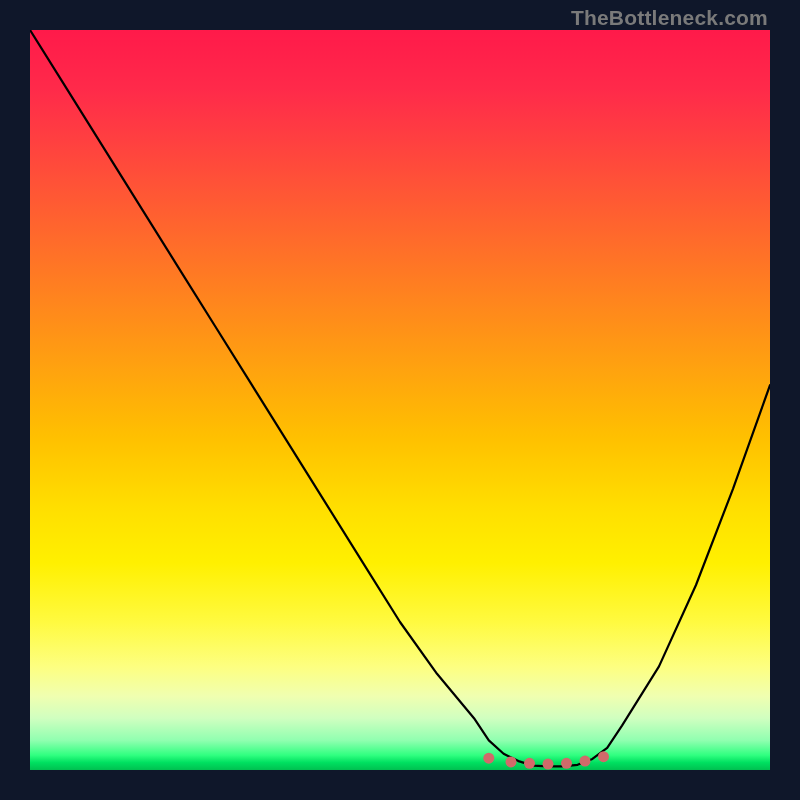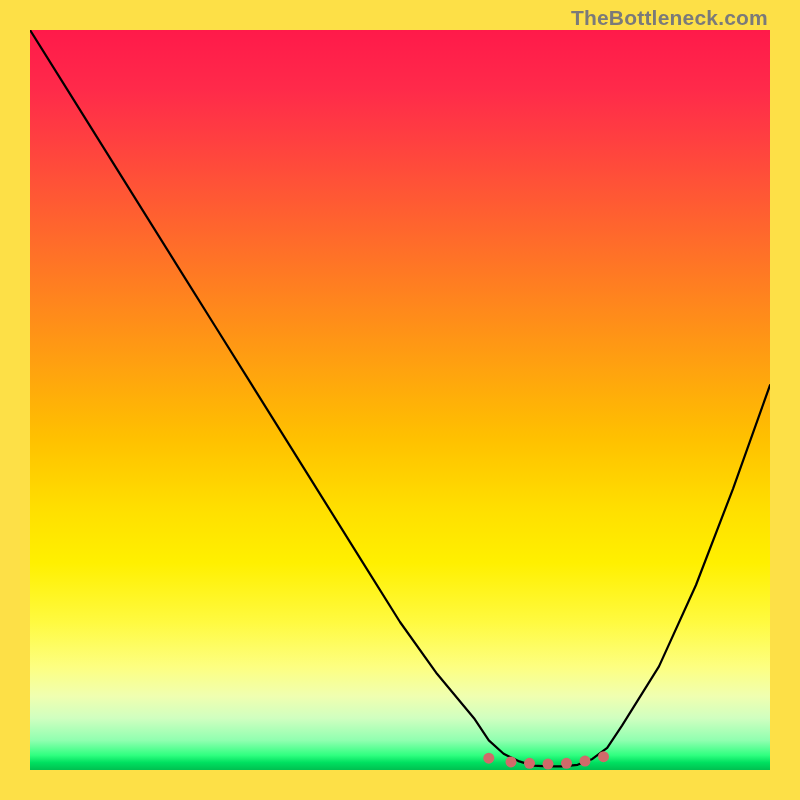--- a/index.html
+++ b/index.html
@@ -1,17 +1,17 @@
 <!DOCTYPE html>
 <html><head>
 <meta charset="utf-8">
 <style>
   * { margin: 0; padding: 0; box-sizing: border-box; }
   html, body { width: 800px; height: 800px; background: #000; overflow: hidden; }
-  .container { position: relative; width: 800px; height: 800px; background: #fde047; }
+  .container { position: relative; width: 800px; height: 800px; background: #0f172a; }
   .plot-area {
     position: absolute;
     left: 30px;
     top: 30px;
     width: 740px;
     height: 740px;
     background: linear-gradient(to bottom,
       #ff1a4a 0%,
       #ff2a4a 8%,
       #ff4040 15%,

